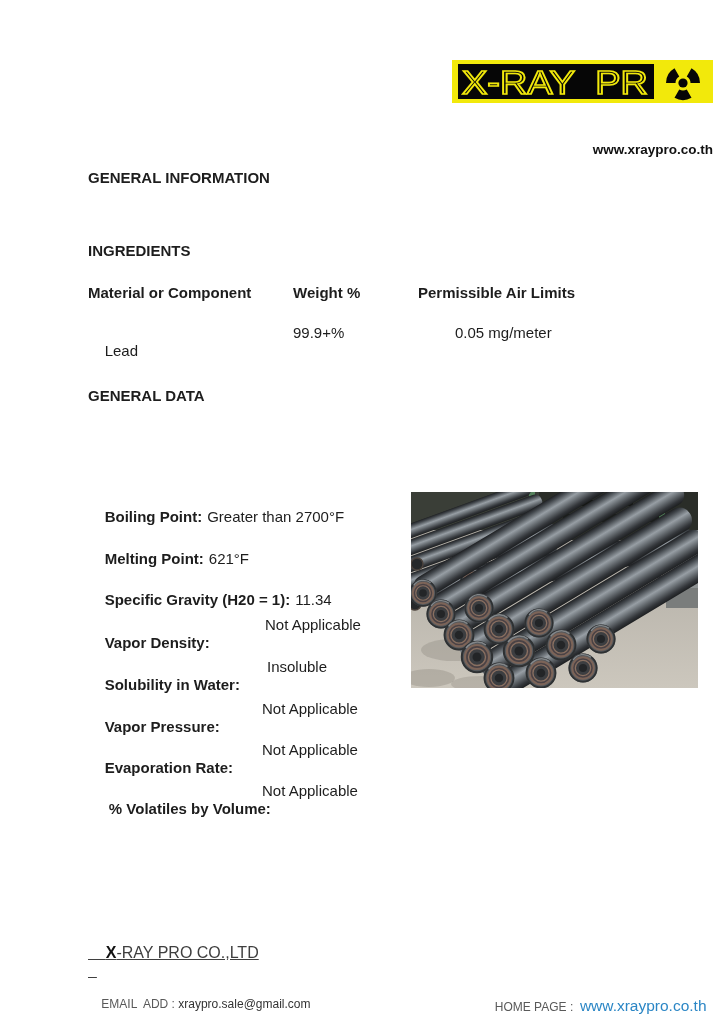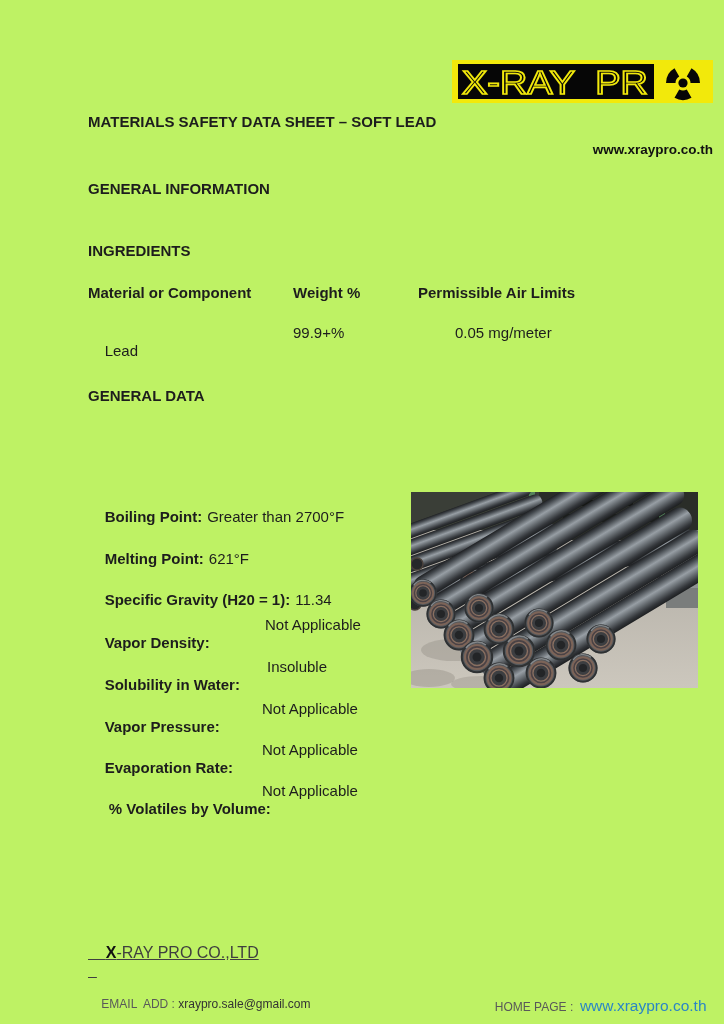--- a/index.html
+++ b/index.html
@@ -1,19 +1,19 @@
 <!DOCTYPE html>
 <html><head>
 <meta charset="utf-8">
 <style>
   * { margin:0; padding:0; box-sizing:border-box; }
   html,body { background:#e9e9e9; }
   .page {
     position:relative; width:724px; height:1024px; margin:0 auto;
-    background:#bef264; overflow:hidden;
+    background:#ffffff; overflow:hidden;
     font-family:"Liberation Sans", sans-serif; color:#1d1d1d;
   }
   .abs { position:absolute; white-space:pre; }
   .b { font-weight:bold; }
   .t15 { font-size:15px; line-height:18px; }
   .prop-val-col { position:absolute; left:177px; top:0; font-weight:normal; }
   .inline-val { font-weight:normal; margin-left:5px;margin-top:46px; }
   .footer-gray { color:#595959; font-size:12px; line-height:15px; }
   .footer-co { color:#3f3f3f; font-size:16px;text-decoration:underline; }
   .email-val { color:#333333; }
@@ -33,23 +33,22 @@
       <g>
         <circle cx="231" cy="23" r="4.6" fill="#060606"></circle>
         <path fill="#060606" d="M 234.75 29.5 L 239.5 37.72 A 17 17 0 0 1 222.5 37.72 L 227.25 29.5 A 7.5 7.5 0 0 0 234.75 29.5 Z"></path>
         <path fill="#060606" d="M 223.5 23 L 214 23 A 17 17 0 0 1 222.5 8.28 L 227.25 16.5 A 7.5 7.5 0 0 0 223.5 23 Z"></path>
         <path fill="#060606" d="M 234.75 16.5 L 239.5 8.28 A 17 17 0 0 1 248 23 L 238.5 23 A 7.5 7.5 0 0 0 234.75 16.5 Z"></path>
       </g>
     </svg>
     <div style="width:261px; text-align:right; font-size:13.5px; font-weight:bold; color:#111; margin-top:3px;">www.xraypro.co.th</div>
   </div>
 
-  <div class="abs b t15" style="left:88px; top:113px;">MATERIALS SAFETY DATA SHEET – SOFT LEAD</div>
 
-  <div class="abs b t15" style="left:88px; top:180px;">GENERAL INFORMATION</div>
+  <div class="abs b t15" style="left:88px; top:169px;">GENERAL INFORMATION</div>
 
   <div class="abs b t15" style="left:88px; top:242px;">INGREDIENTS</div>
 
   <div class="abs b t15" style="left:88px; top:284px;">Material or Component</div>
   <div class="abs b t15" style="left:293px; top:284px;">Weight %</div>
   <div class="abs b t15" style="left:418px; top:284px;">Permissible Air Limits</div>
 
   <div class="abs t15" style="left:88px; top:324px;">
     <span>Lead</span>
   </div>

